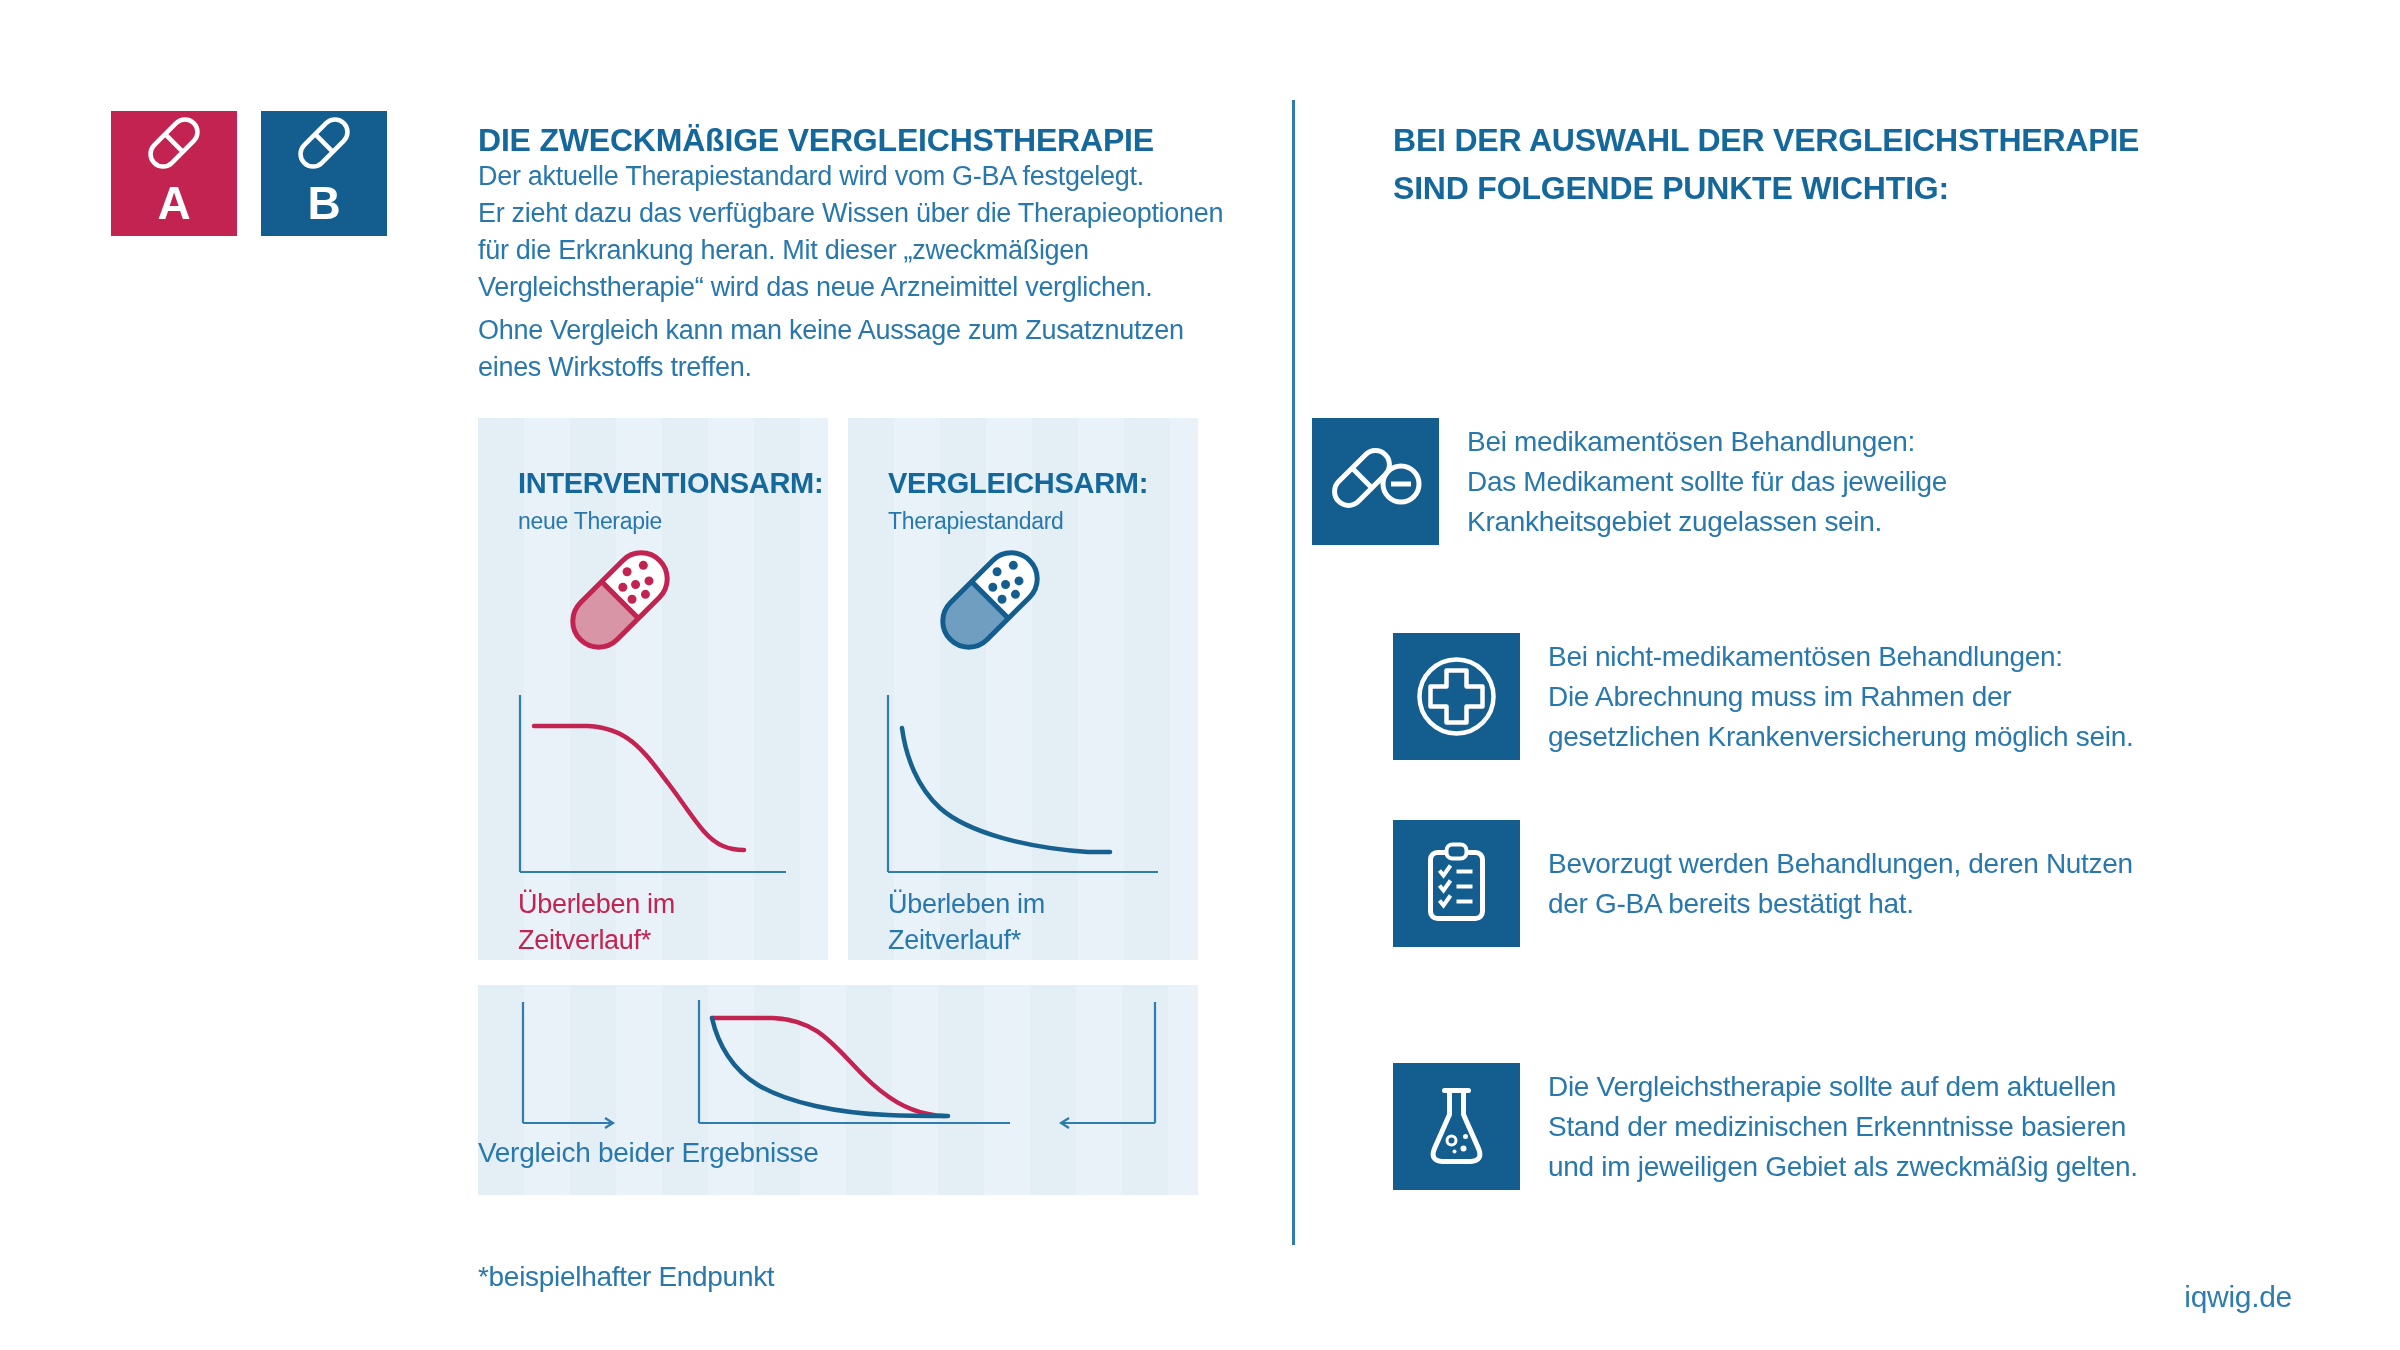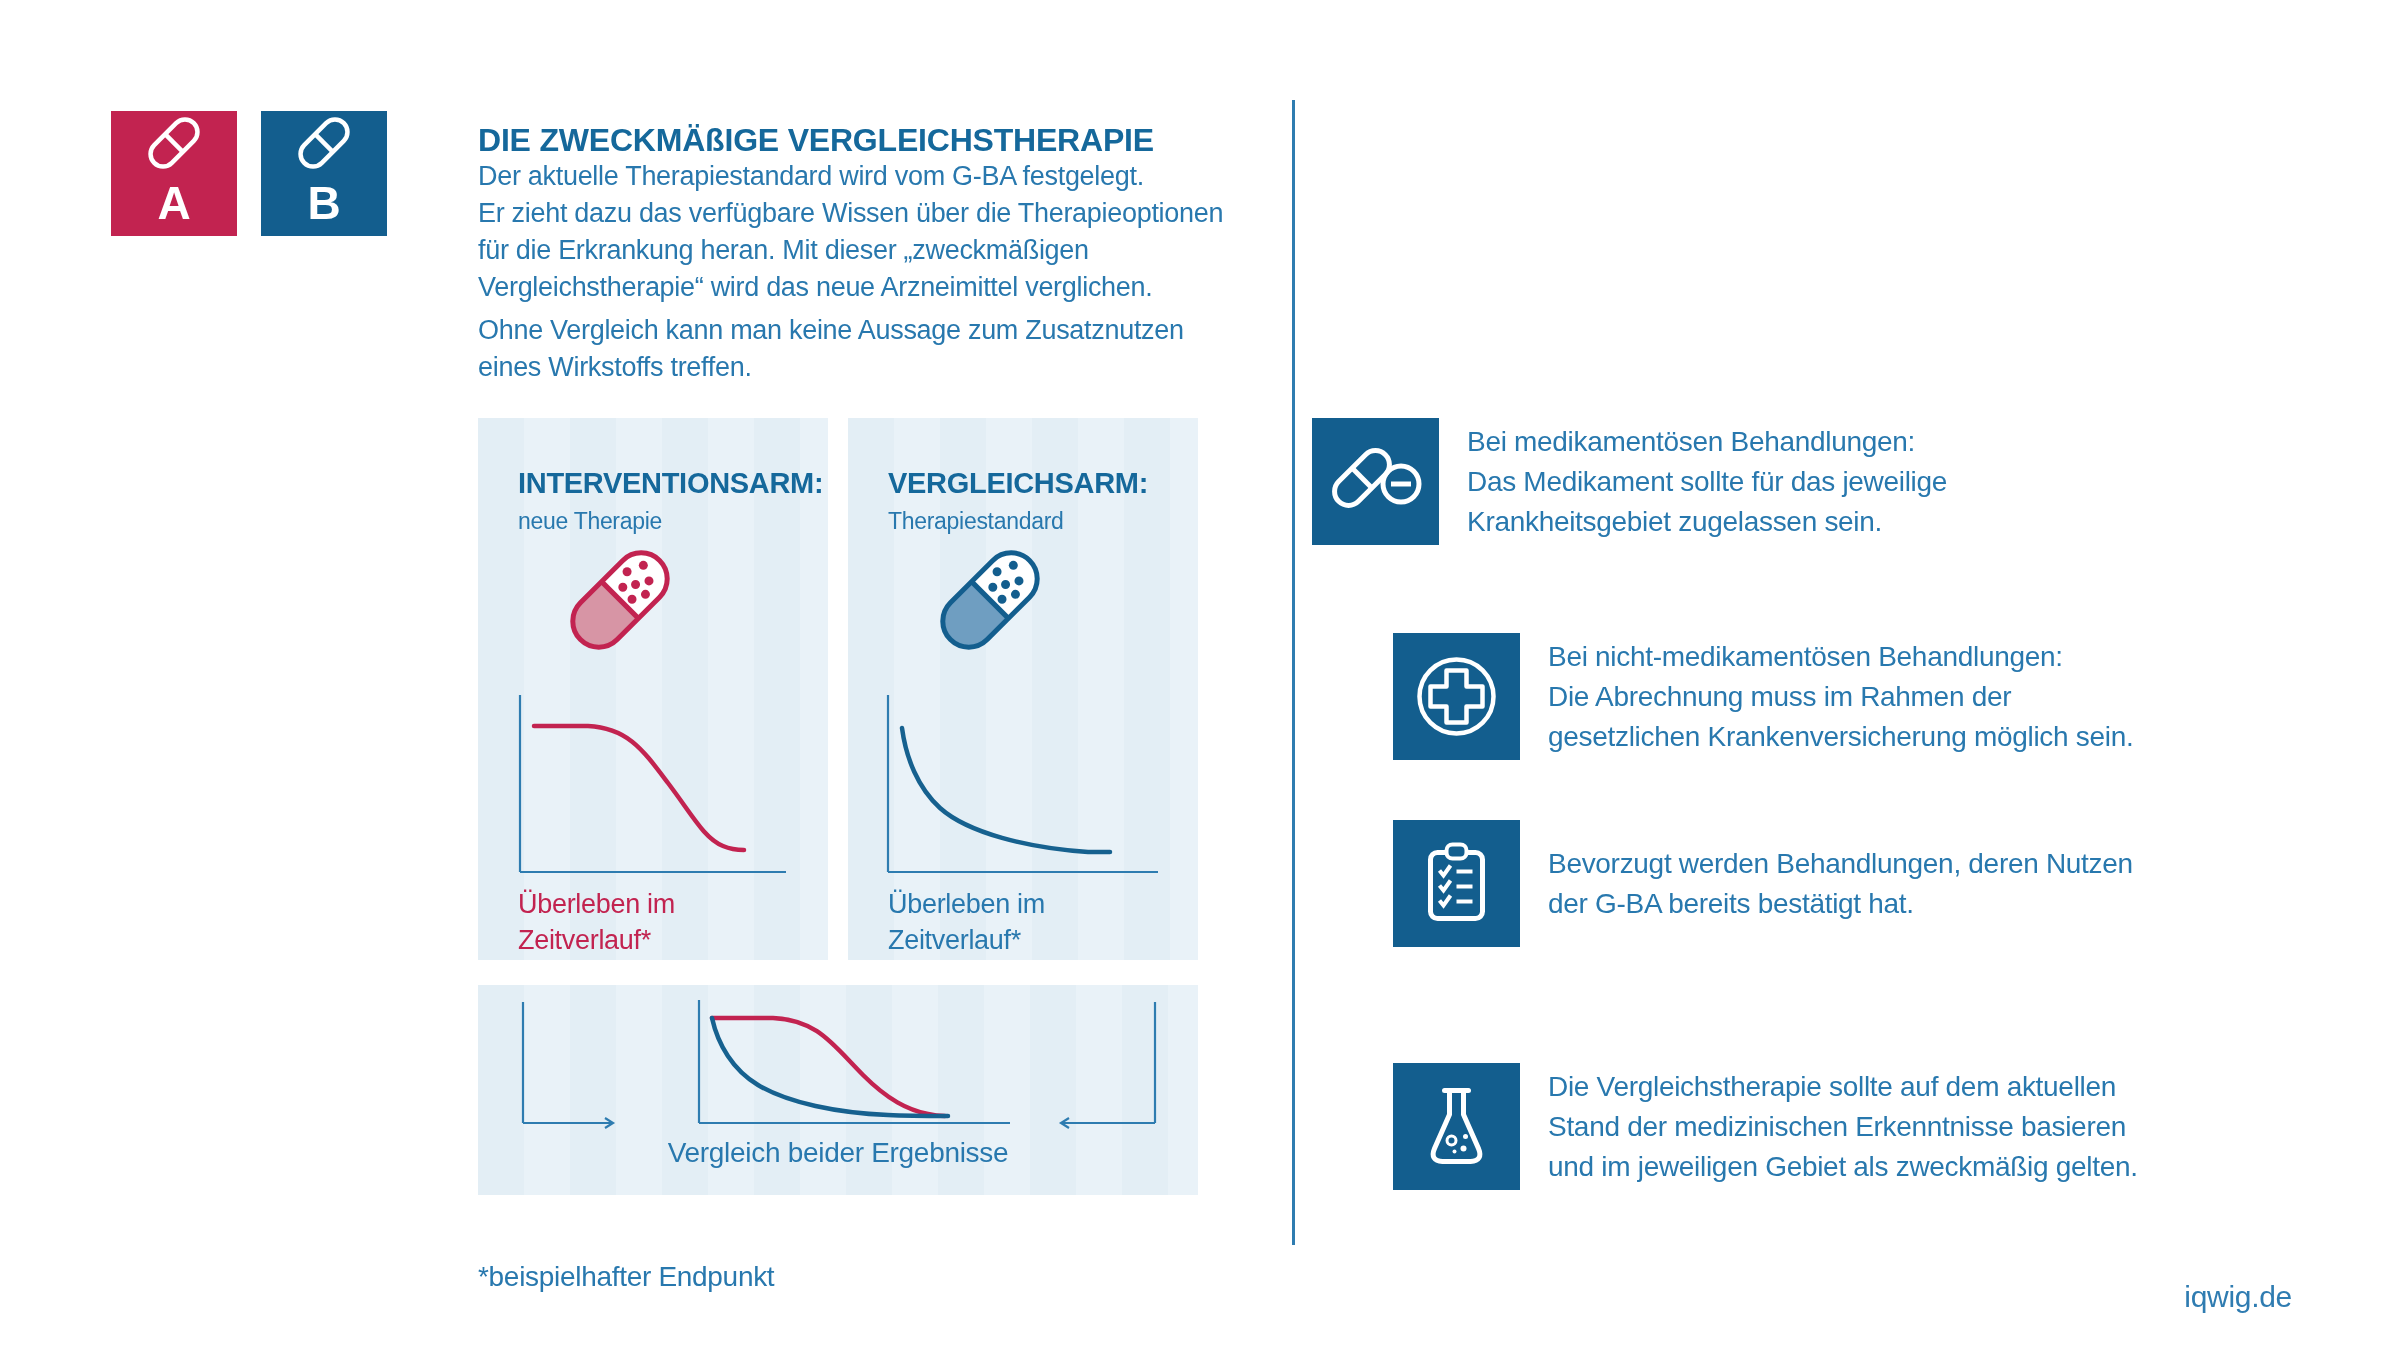--- a/index.html
+++ b/index.html
@@ -30,21 +30,21 @@
   .card .chart{position:absolute;left:30px;top:270px;}
   .card .axis-label{position:absolute;left:40px;top:468px;font-size:27px;line-height:36px;}
   .axis-label.red{color:#c22350;}
   .axis-label.blue{color:#2878ae;}
 
   
   .compare-box{
     width:720px;height:210px;
     background:repeating-linear-gradient(90deg,#e3eef5 0px,#e3eef5 46px,#e9f2f8 46px,#e9f2f8 92px);
   }
-  .compare-caption{position:absolute;left:0;top:152px;width:720px;text-align:center;font-size:28px;color:#2878ae;}
+  .compare-caption{position:absolute;left:0;top:152px;width:720px;text-align:left;font-size:28px;color:#2878ae;}
 
   
   .divider{width:3px;background:#2e7cb0;}
   .item-row{display:flex;align-items:center;width:900px;}
   .icon-tile{width:127px;height:127px;background:#135e8e;flex:0 0 auto;display:flex;align-items:center;justify-content:center;}
   .item-text{margin-left:28px;font-size:28px;color:#2878ae;line-height:40px;}
 
   .footer-url{font-size:30px;color:#2f7cb1;}
 </style>
 </head>
@@ -160,20 +160,22 @@
       <path d="M234,33 H295 C340,35 355,60 385,90 C410,115 430,125 450,129 C458,131 462,131 467,131" fill="none" stroke="#c22350" stroke-width="4.5" stroke-linecap="round"></path>
       <path d="M234,33 C240,60 255,85 280,100 C310,118 360,128 410,130 C430,131 450,131 470,131" fill="none" stroke="#16618f" stroke-width="4.5" stroke-linecap="round"></path>
     </svg>
     <div class="compare-caption">Vergleich beider Ergebnisse</div>
   </div>
 
   <div class="abs body-text" style="left:478px;top:1214px;font-size:28px;margin-top:44px;">*beispielhafter Endpunkt</div>
 
   <div class="abs divider" style="left:1292px;top:100px;height:1145px;"></div>
 
+  <div class="abs h1 preline" style="left:1393px;top:104px;width:900px;">BEI DER AUSWAHL DER VERGLEICHSTHERAPIE
+SIND FOLGENDE PUNKTE WICHTIG:</div>
 
   <div class="abs item-row" style="left:1312px;top:418px;">
     <div class="icon-tile">
       <svg width="127" height="127" viewBox="0 0 127 127">
         <g stroke="#ffffff" stroke-width="5" fill="none">
           <g transform="translate(50,60) rotate(45)">
             <rect x="-14" y="-33" width="28" height="66" rx="14"></rect>
             <line x1="-14" y1="0" x2="14" y2="0"></line>
           </g>
           <circle cx="89" cy="66" r="18"></circle>

